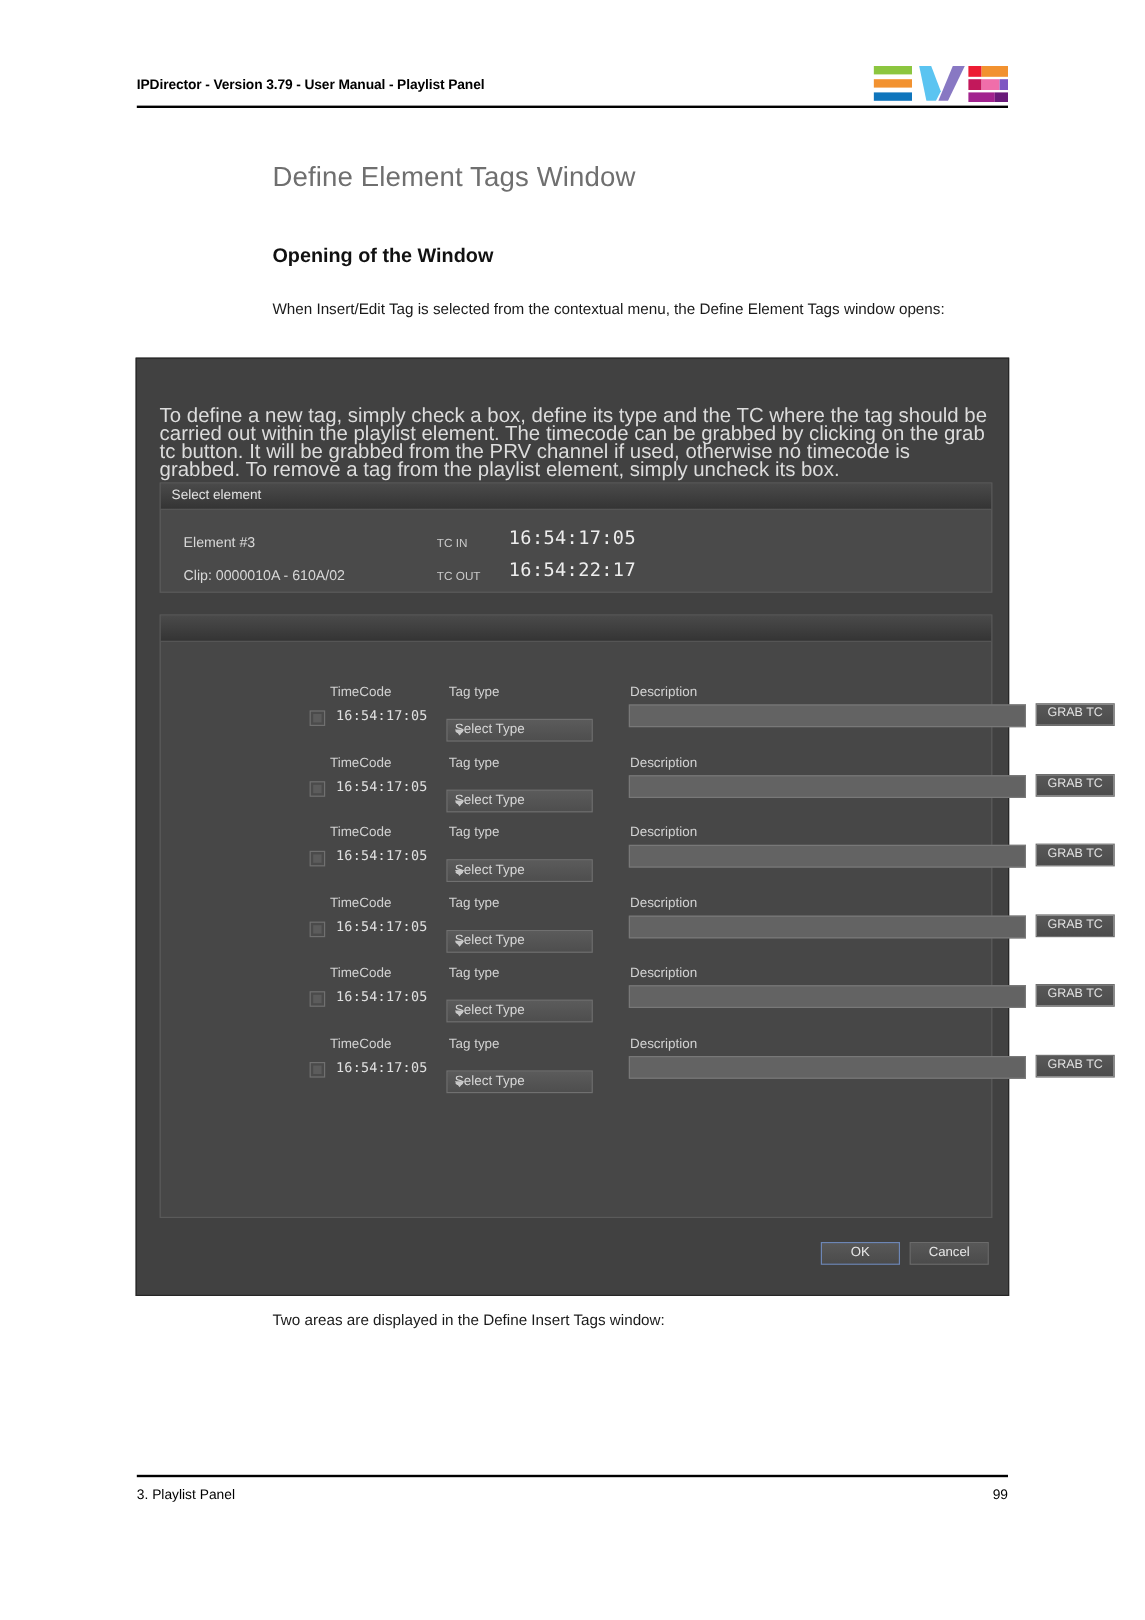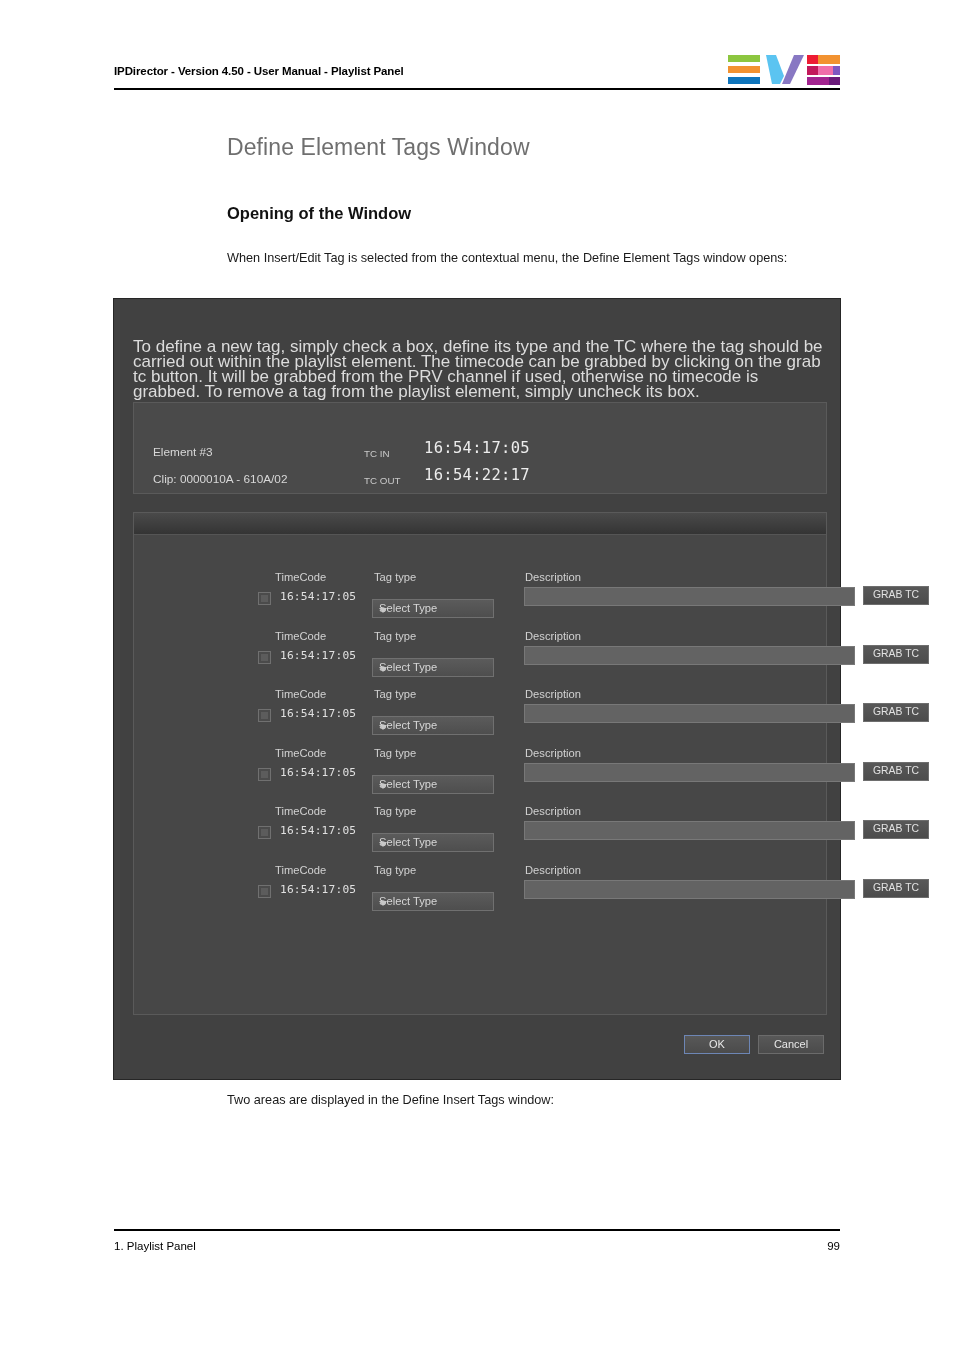--- a/index.html
+++ b/index.html
@@ -290,21 +290,21 @@
     color: #e8e8e8;
     white-space: nowrap;
   }
   .btn.ok { left: 570px; border-color: #6d86b5; }
   .btn.cancel { left: 644px; }
 </style>
 </head>
 <body>
 
 <div class="page-header">
-  <div class="page-header-title">IPDirector - Version 4.50 - User Manual - Playlist Panel</div>
+  <div class="page-header-title">IPDirector - Version 3.79 - User Manual - Playlist Panel</div>
   <div class="evs-logo">
     <svg width="112" height="38" viewBox="0 0 112 38">
 
       <rect x="0" y="3" width="32" height="7" fill="#8cc63f"></rect>
       <rect x="0" y="14" width="32" height="7" fill="#f29230"></rect>
       <rect x="0" y="25" width="32" height="7" fill="#0f75bc"></rect>
 
       <polygon points="38,3 48,3 56,24 52,32 44,32" fill="#5bc4f1"></polygon>
       <polygon points="66,3 76,3 62,32 54,32" fill="#8878c3"></polygon>
 
@@ -324,20 +324,23 @@
 <div class="para-intro">
   <span>When </span><b>Insert/Edit Tag</b><span> is selected from the contextual menu, the Define Element Tags window opens:</span>
 </div>
 
 <div class="dialog">
 
 
   <div class="instructions">To define a new tag, simply check a box, define its type and the TC where the tag should be carried out within the playlist element. The timecode can be grabbed by clicking on the grab tc button. It will be grabbed from the PRV channel if used, otherwise no timecode is grabbed. To remove a tag from the playlist element, simply uncheck its box.</div>
 
   <div class="sect-select">
+    <div class="sect-hdr">
+      <div class="sect-hdr-text">Select element</div>
+    </div>
     <div class="elem-name">Element #3</div>
     <div class="clip-name">Clip: 0000010A - 610A/02</div>
     <div class="tc-lbl a">TC IN</div>
     <div class="tc-val a">16:54:17:05</div>
     <div class="tc-lbl b">TC OUT</div>
     <div class="tc-val b">16:54:22:17</div>
   </div>
 
   <div class="sect-tags">
     <div class="sect-hdr">
@@ -453,15 +456,15 @@
       <span>OK</span>
     </div>
   <div class="btn cancel">
       <span>Cancel</span>
     </div>
 </div>
 
 <div class="para-after">Two areas are displayed in the Define Insert Tags window:</div>
 
 <div class="page-footer">
-  <div class="footer-left">1. Playlist Panel</div>
+  <div class="footer-left">3. Playlist Panel</div>
   <div class="footer-right">99</div>
 </div>
 
 </body></html>

